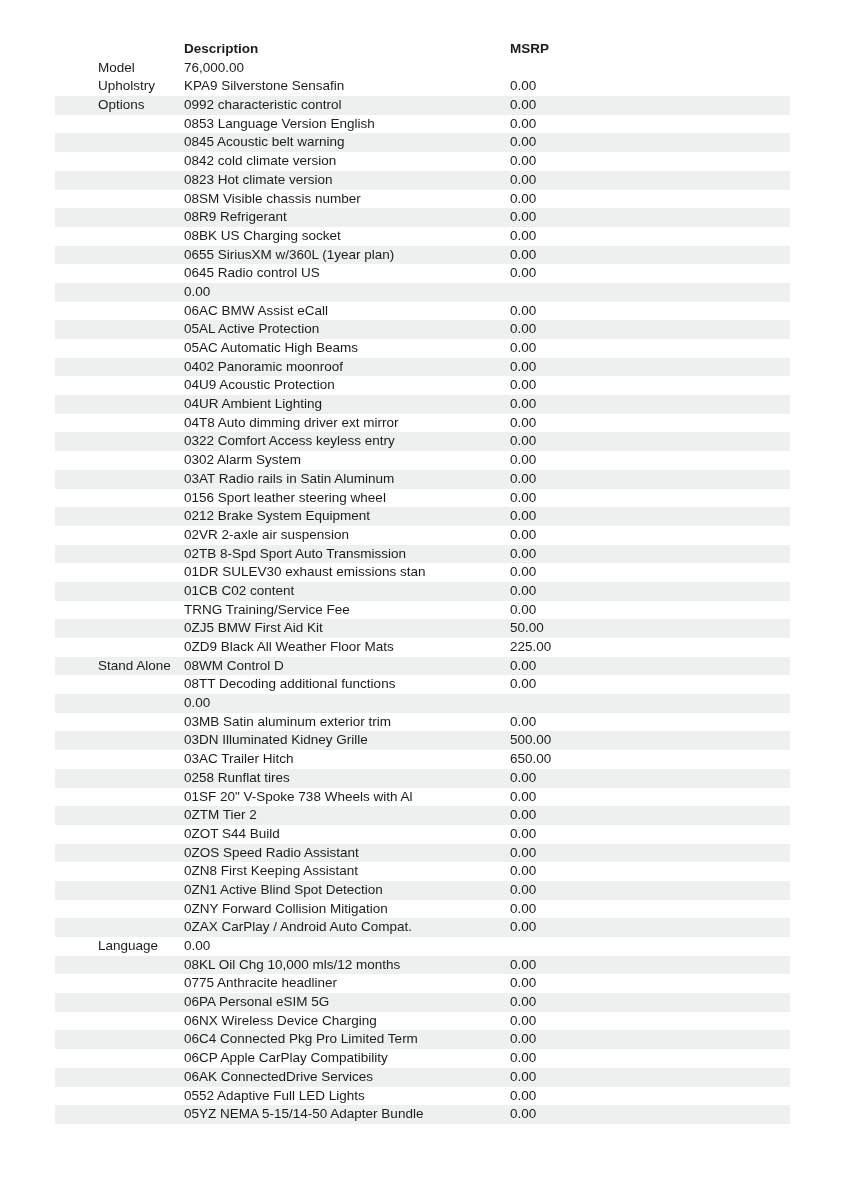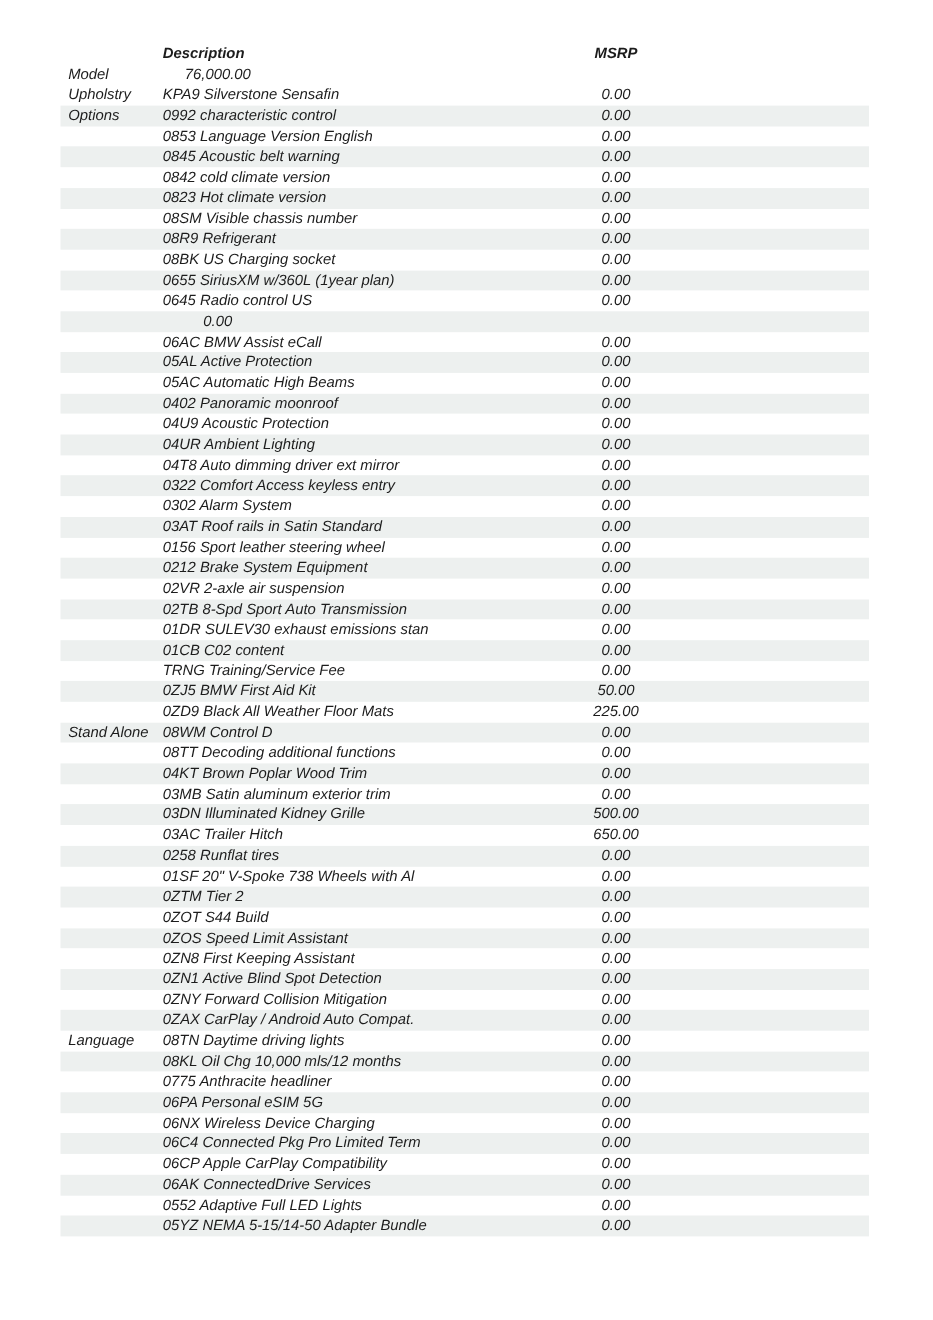--- a/index.html
+++ b/index.html
@@ -8,21 +8,20 @@
     background: #ffffff;
   }
   .page {
     position: relative;
     width: 800px;
     height: 1200px;
     background: var(--page-bg, #ffffff);
     font-family: "Liberation Sans", "DejaVu Sans", sans-serif;
     color: var(--text-color, #1c1c1c);
     overflow: hidden;
-    font-style: italic;
   }
   .table {
     position: absolute;
     left: 55px;
     top: 40px;
     width: 735px;
   }
   .row {
     display: flex;
     align-items: center;
@@ -33,29 +32,30 @@
   }
   .row.striped {
     background: var(--stripe-color, #edf0ef);
   }
   .cell-cat {
     width: 93px;
     padding-left: 7px;
     box-sizing: border-box;
     flex: 0 0 auto;
     overflow: hidden;
+    margin-left: 36px;
   }
   .cell-desc {
     flex: 1 1 auto;
     overflow: hidden;
   }
   .cell-msrp {
     width: 100px;
     flex: 0 0 auto;
-    text-align: center;
+    text-align: left;
   }
   .cell-pad {
     width: 180px;
     flex: 0 0 auto;
   }
   .header-row .cell-desc,
   .header-row .cell-msrp {
     font-weight: bold;
   }
 </style>
@@ -196,21 +196,21 @@
           <div class="cell-pad"></div>
         </div>
         <div class="row">
           <div class="cell-cat"></div>
           <div class="cell-desc">0302 Alarm System</div>
           <div class="cell-msrp">0.00</div>
           <div class="cell-pad"></div>
         </div>
         <div class="row striped">
           <div class="cell-cat"></div>
-          <div class="cell-desc">03AT Roof rails in Satin Standard</div>
+          <div class="cell-desc">03AT Radio rails in Satin Aluminum</div>
           <div class="cell-msrp">0.00</div>
           <div class="cell-pad"></div>
         </div>
         <div class="row">
           <div class="cell-cat"></div>
           <div class="cell-desc">0156 Sport leather steering wheel</div>
           <div class="cell-msrp">0.00</div>
           <div class="cell-pad"></div>
         </div>
         <div class="row striped">
@@ -268,21 +268,20 @@
           <div class="cell-pad"></div>
         </div>
         <div class="row">
           <div class="cell-cat"></div>
           <div class="cell-desc">08TT Decoding additional functions</div>
           <div class="cell-msrp">0.00</div>
           <div class="cell-pad"></div>
         </div>
         <div class="row striped">
           <div class="cell-cat"></div>
-          <div class="cell-desc">04KT Brown Poplar Wood Trim</div>
           <div class="cell-msrp">0.00</div>
           <div class="cell-pad"></div>
         </div>
         <div class="row">
           <div class="cell-cat"></div>
           <div class="cell-desc">03MB Satin aluminum exterior trim</div>
           <div class="cell-msrp">0.00</div>
           <div class="cell-pad"></div>
         </div>
         <div class="row striped">
@@ -316,21 +315,21 @@
           <div class="cell-pad"></div>
         </div>
         <div class="row">
           <div class="cell-cat"></div>
           <div class="cell-desc">0ZOT S44 Build</div>
           <div class="cell-msrp">0.00</div>
           <div class="cell-pad"></div>
         </div>
         <div class="row striped">
           <div class="cell-cat"></div>
-          <div class="cell-desc">0ZOS Speed Limit Assistant</div>
+          <div class="cell-desc">0ZOS Speed Radio Assistant</div>
           <div class="cell-msrp">0.00</div>
           <div class="cell-pad"></div>
         </div>
         <div class="row">
           <div class="cell-cat"></div>
           <div class="cell-desc">0ZN8 First Keeping Assistant</div>
           <div class="cell-msrp">0.00</div>
           <div class="cell-pad"></div>
         </div>
         <div class="row striped">
@@ -346,21 +345,20 @@
           <div class="cell-pad"></div>
         </div>
         <div class="row striped">
           <div class="cell-cat"></div>
           <div class="cell-desc">0ZAX CarPlay / Android Auto Compat.</div>
           <div class="cell-msrp">0.00</div>
           <div class="cell-pad"></div>
         </div>
         <div class="row">
           <div class="cell-cat">Language</div>
-          <div class="cell-desc">08TN Daytime driving lights</div>
           <div class="cell-msrp">0.00</div>
           <div class="cell-pad"></div>
         </div>
         <div class="row striped">
           <div class="cell-cat"></div>
           <div class="cell-desc">08KL Oil Chg 10,000 mls/12 months</div>
           <div class="cell-msrp">0.00</div>
           <div class="cell-pad"></div>
         </div>
         <div class="row">

